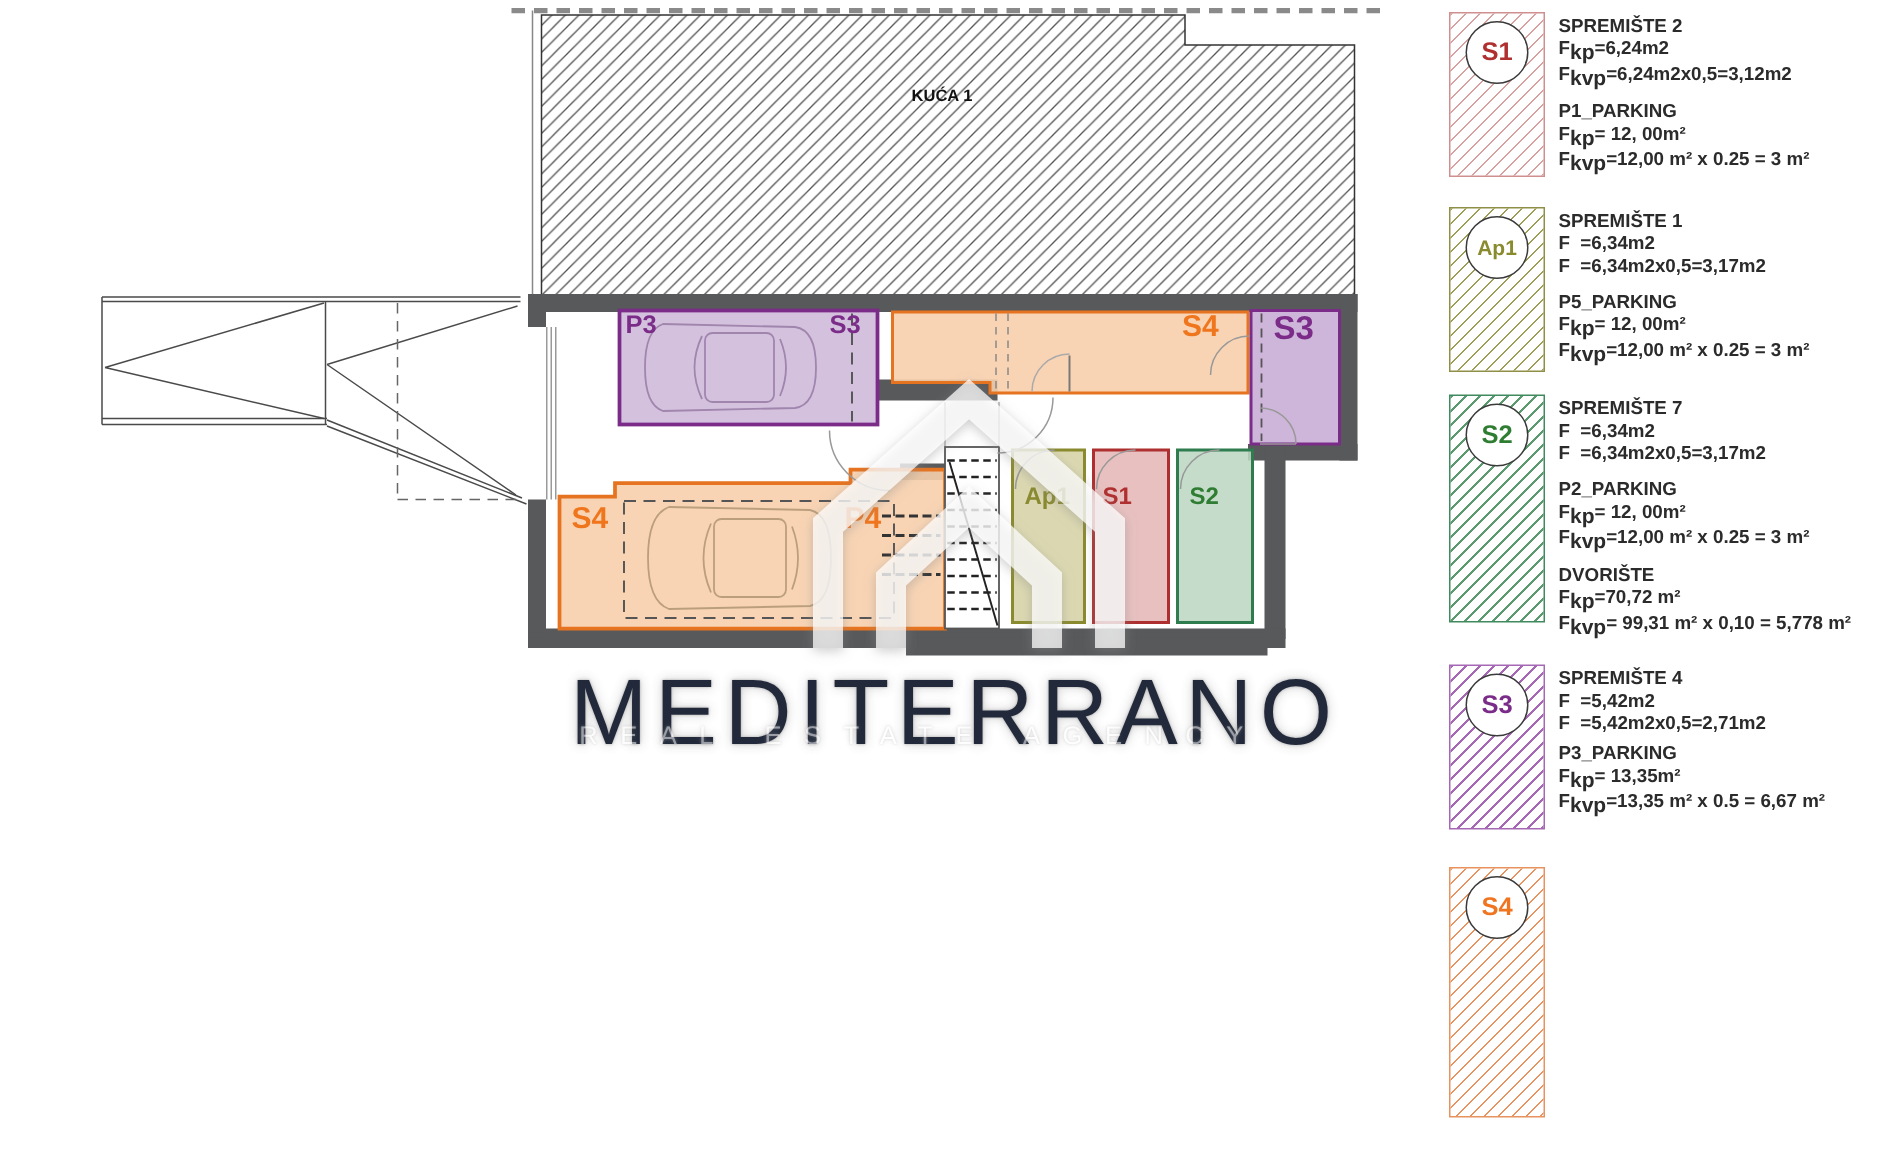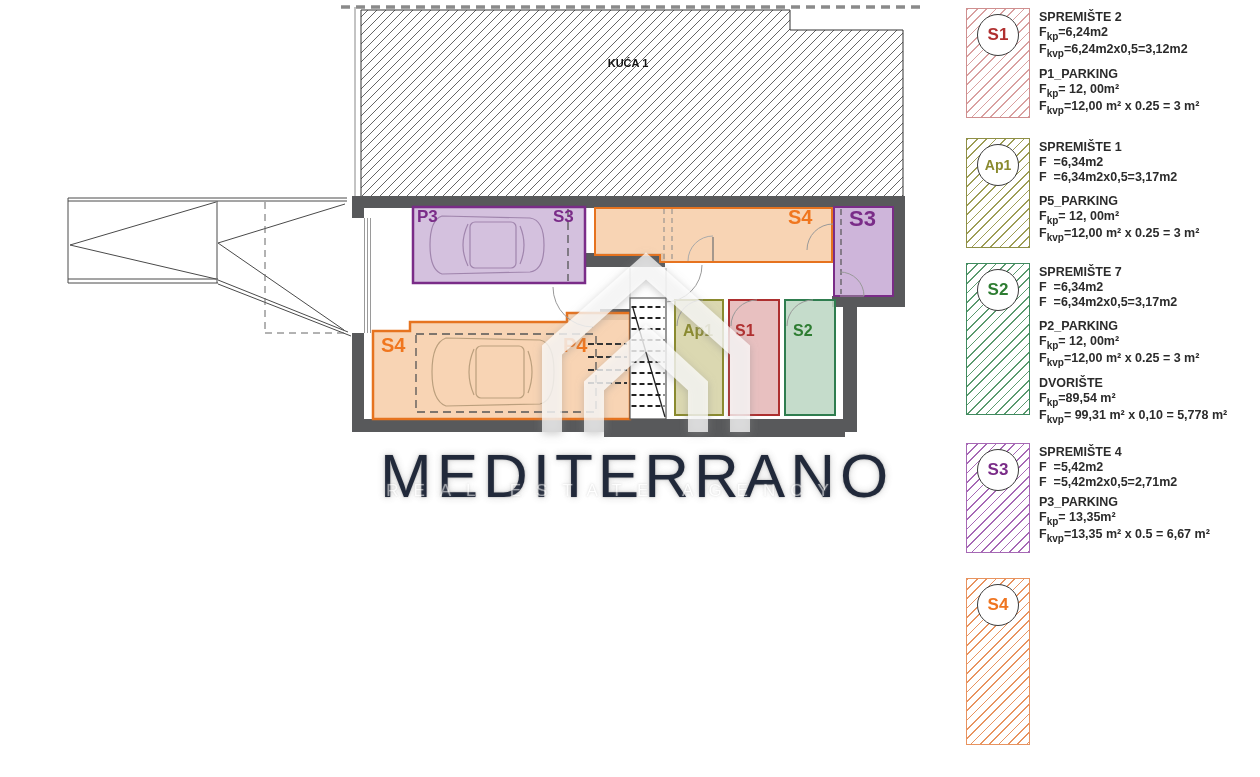--- a/index.html
+++ b/index.html
@@ -31,21 +31,21 @@
     margin:5px auto 0;display:flex;align-items:center;justify-content:center;
     font-weight:bold;font-size:17px;}
   .badge.small{font-size:14px;}
   .c0{color:#b03030}.c1{color:#8a8a2e}.c2{color:#2e7d32}.c3{color:#7a2c88}.c4{color:#ef7520}
   .lg-text{margin-left:9px;margin-top:2px;font-size:12.5px;color:#2b2b2b;line-height:15px;font-weight:bold;}
   .lg-title{margin-top:9px;white-space:pre;}
   .lg-title.first{margin-top:0;}
   .lg-title.gap-big{margin-top:5px;}
   .lln{white-space:pre;}
   .lln span{white-space:pre;}
-  .lln sub{font-size:10px;line-height:1;}
+  .lln sub{font-size:14px;line-height:1;}
 </style>
 </head>
 <body>
 
 <div id="stage">
 
   <svg width="960" height="777" viewBox="0 0 960 777">
     <defs>
       <pattern id="hatchGray" width="9" height="9" patternUnits="userSpaceOnUse">
         <path d="M-1,1 l2,-2 M-1,10 l11,-11 M8,10 l2,-2" stroke="#555" stroke-width="0.9" fill="none"></path>
@@ -230,21 +230,21 @@
         </div>
     </div>
     <div class="lg-text">
       <div class="lg-title first">SPREMIŠTE 7</div>
       <div class="lln"><span>F  =6,34m2</span></div>
       <div class="lln"><span>F  =6,34m2x0,5=3,17m2</span></div>
       <div class="lg-title">P2_PARKING</div>
       <div class="lln"><span>F</span><sub>kp</sub><span>= 12, 00m²</span></div>
       <div class="lln"><span>F</span><sub>kvp</sub><span>=12,00 m² x 0.25 = 3 m²</span></div>
       <div class="lg-title">DVORIŠTE</div>
-      <div class="lln"><span>F</span><sub>kp</sub><span>=89,54 m²</span></div>
+      <div class="lln"><span>F</span><sub>kp</sub><span>=70,72 m²</span></div>
       <div class="lln"><span>F</span><sub>kvp</sub><span>= 99,31 m² x 0,10 = 5,778 m²</span></div>
     </div>
   </div>
 
   
   <div class="lg-entry" style="top:443px">
     <div class="sw sw-3" style="height:110px">
       <div class="badge c3">
           <span>S3</span>
         </div>

